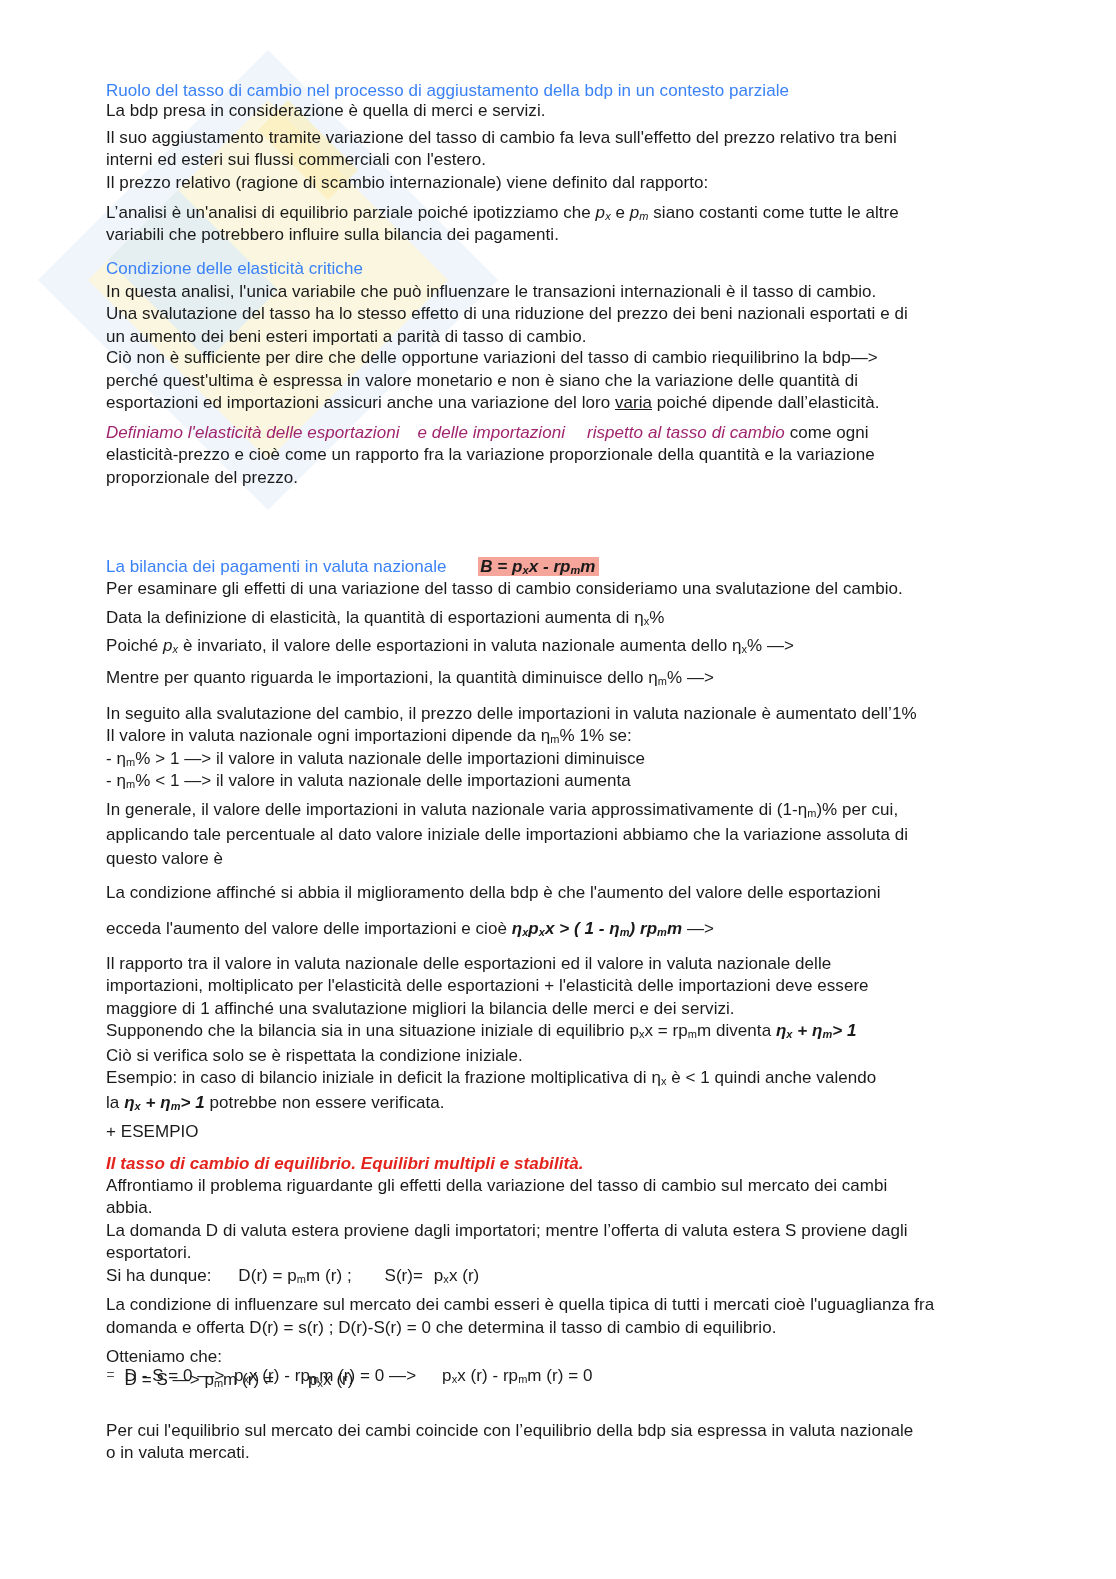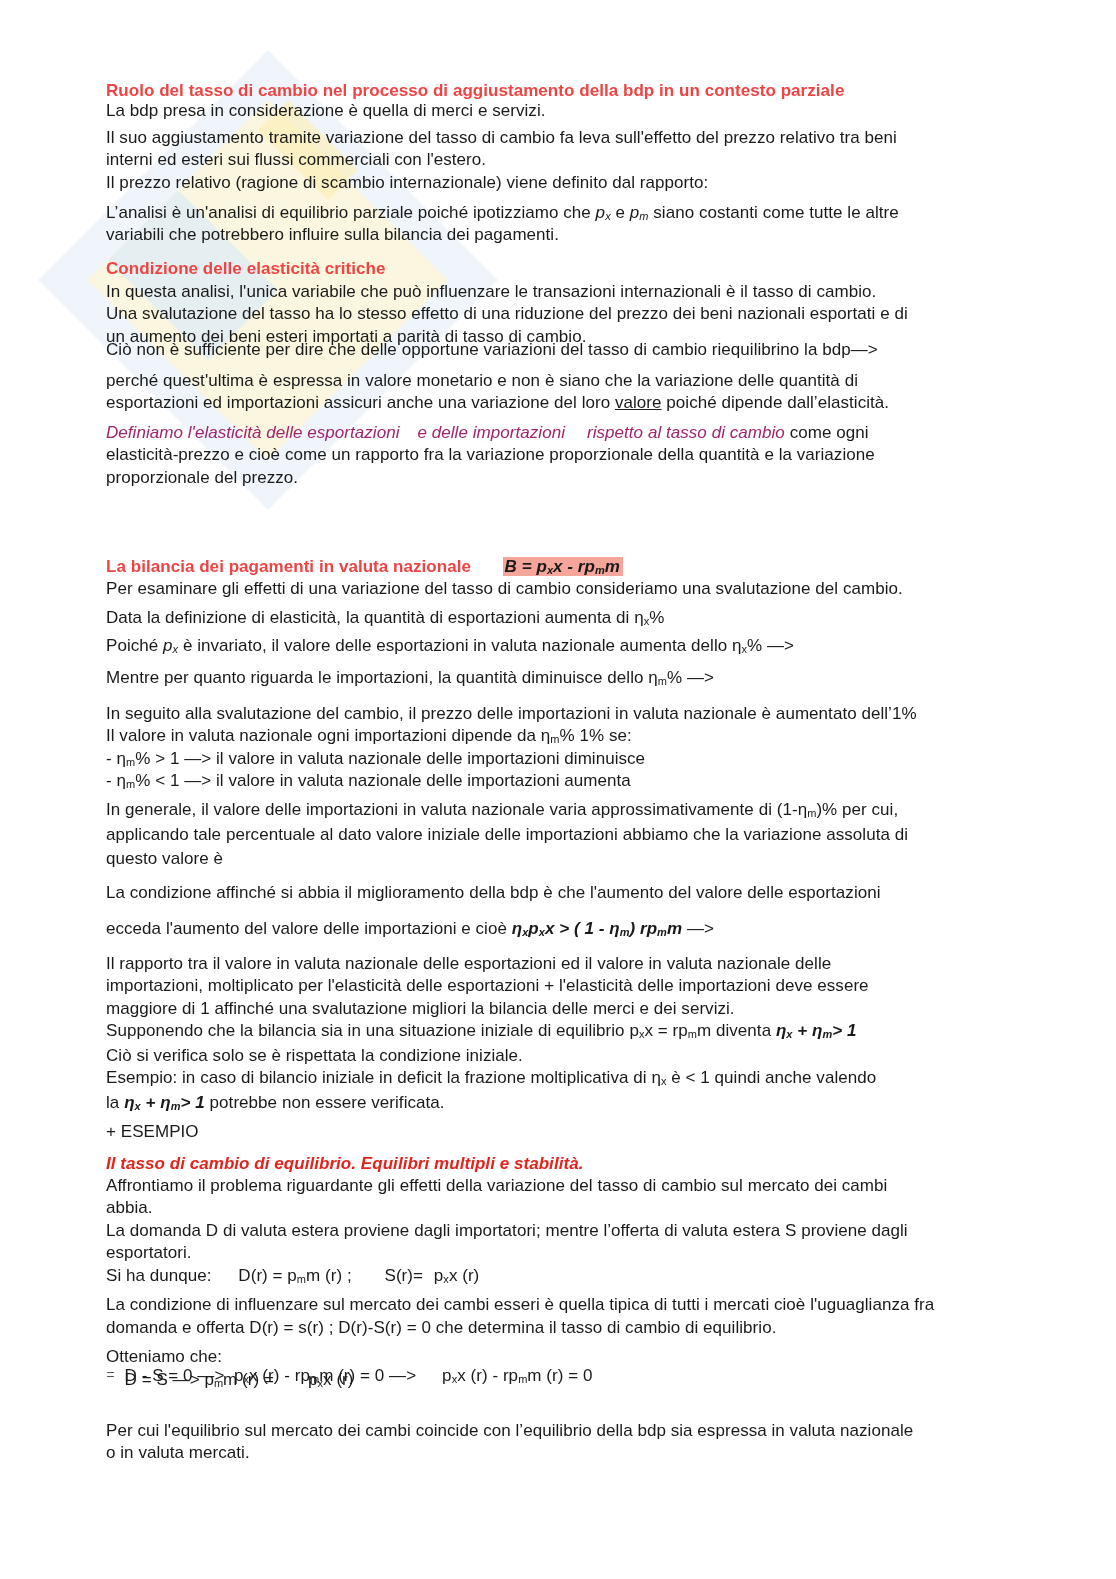--- a/index.html
+++ b/index.html
@@ -2,21 +2,21 @@
 <html><head>
 <meta charset="utf-8">
 <style>
   html, body { margin: 0; padding: 0; }
   body {
     width: 1116px; height: 1579px; background: #ffffff; position: relative; overflow: hidden;
     font-family: "Liberation Sans", "DejaVu Sans", sans-serif; color: #1a1a1a;
   }
   .watermark { position: absolute; left: 28px; top: 40px; width: 480px; height: 480px; pointer-events: none; z-index: 0; }
   .line { position: absolute; left: 106px; font-size: 17px; line-height: 22.5px; white-space: nowrap; z-index: 1; letter-spacing: 0.05px; }
-  .h { color: #ef4444; font-weight: bold; }
+  .h { color: #3b82f6; font-weight: normal; }
   .hi { color: #e3231c; font-weight: bold; font-style: italic; }
   .it { color: #a0246e; font-style: italic; }
   .b { font-weight: bold; font-style: italic; }
   .u { text-decoration: underline; }
   sub { font-size: 11px; vertical-align: -2px; line-height: 0; }
   .formula-box { background: #f5a59a; padding: 0 3px 0 2px; }
   .gap { display: inline-block; }
 </style>
 </head>
 <body>
@@ -39,25 +39,25 @@
   e
   <i><span>p</span><sub>m</sub></i>
   <span>siano costanti come tutte le altre</span>
 </div>
 <div class="line" style="top:224px">variabili che potrebbero influire sulla bilancia dei pagamenti.</div>
 
 <div class="line h" style="top:258px">Condizione delle elasticità critiche</div>
 <div class="line" style="top:281px">In questa analisi, l'unica variabile che può influenzare le transazioni internazionali è il tasso di cambio.</div>
 <div class="line" style="top:303px">Una svalutazione del tasso ha lo stesso effetto di una riduzione del prezzo dei beni nazionali esportati e di</div>
 <div class="line" style="top:326px">un aumento dei beni esteri importati a parità di tasso di cambio.</div>
-<div class="line" style="top:339px">Ciò non è sufficiente per dire che delle opportune variazioni del tasso di cambio riequilibrino la bdp—&gt;</div>
+<div class="line" style="top:347px">Ciò non è sufficiente per dire che delle opportune variazioni del tasso di cambio riequilibrino la bdp—&gt;</div>
 <div class="line" style="top:370px">perché quest'ultima è espressa in valore monetario e non è siano che la variazione delle quantità di</div>
 <div class="line" style="top:392px">
   <span>esportazioni ed importazioni assicuri anche una variazione del loro</span>
-  <span class="u">valore</span>
+  <span class="u">varia</span>
   <span>poiché dipende dall’elasticità.</span>
 </div>
 <div class="line" style="top:422px">
   <span class="it">Definiamo l'elasticità delle esportazioni</span><span class="gap" style="width:18px"></span><span class="it">e delle importazioni</span><span class="gap" style="width:22px"></span><span class="it">rispetto al tasso di cambio</span>
   <span>come ogni</span>
 </div>
 <div class="line" style="top:444px">elasticità-prezzo e cioè come un rapporto fra la variazione proporzionale della quantità e la variazione</div>
 <div class="line" style="top:467px">proporzionale del prezzo.</div>
 
 <div class="line" style="top:556px">

